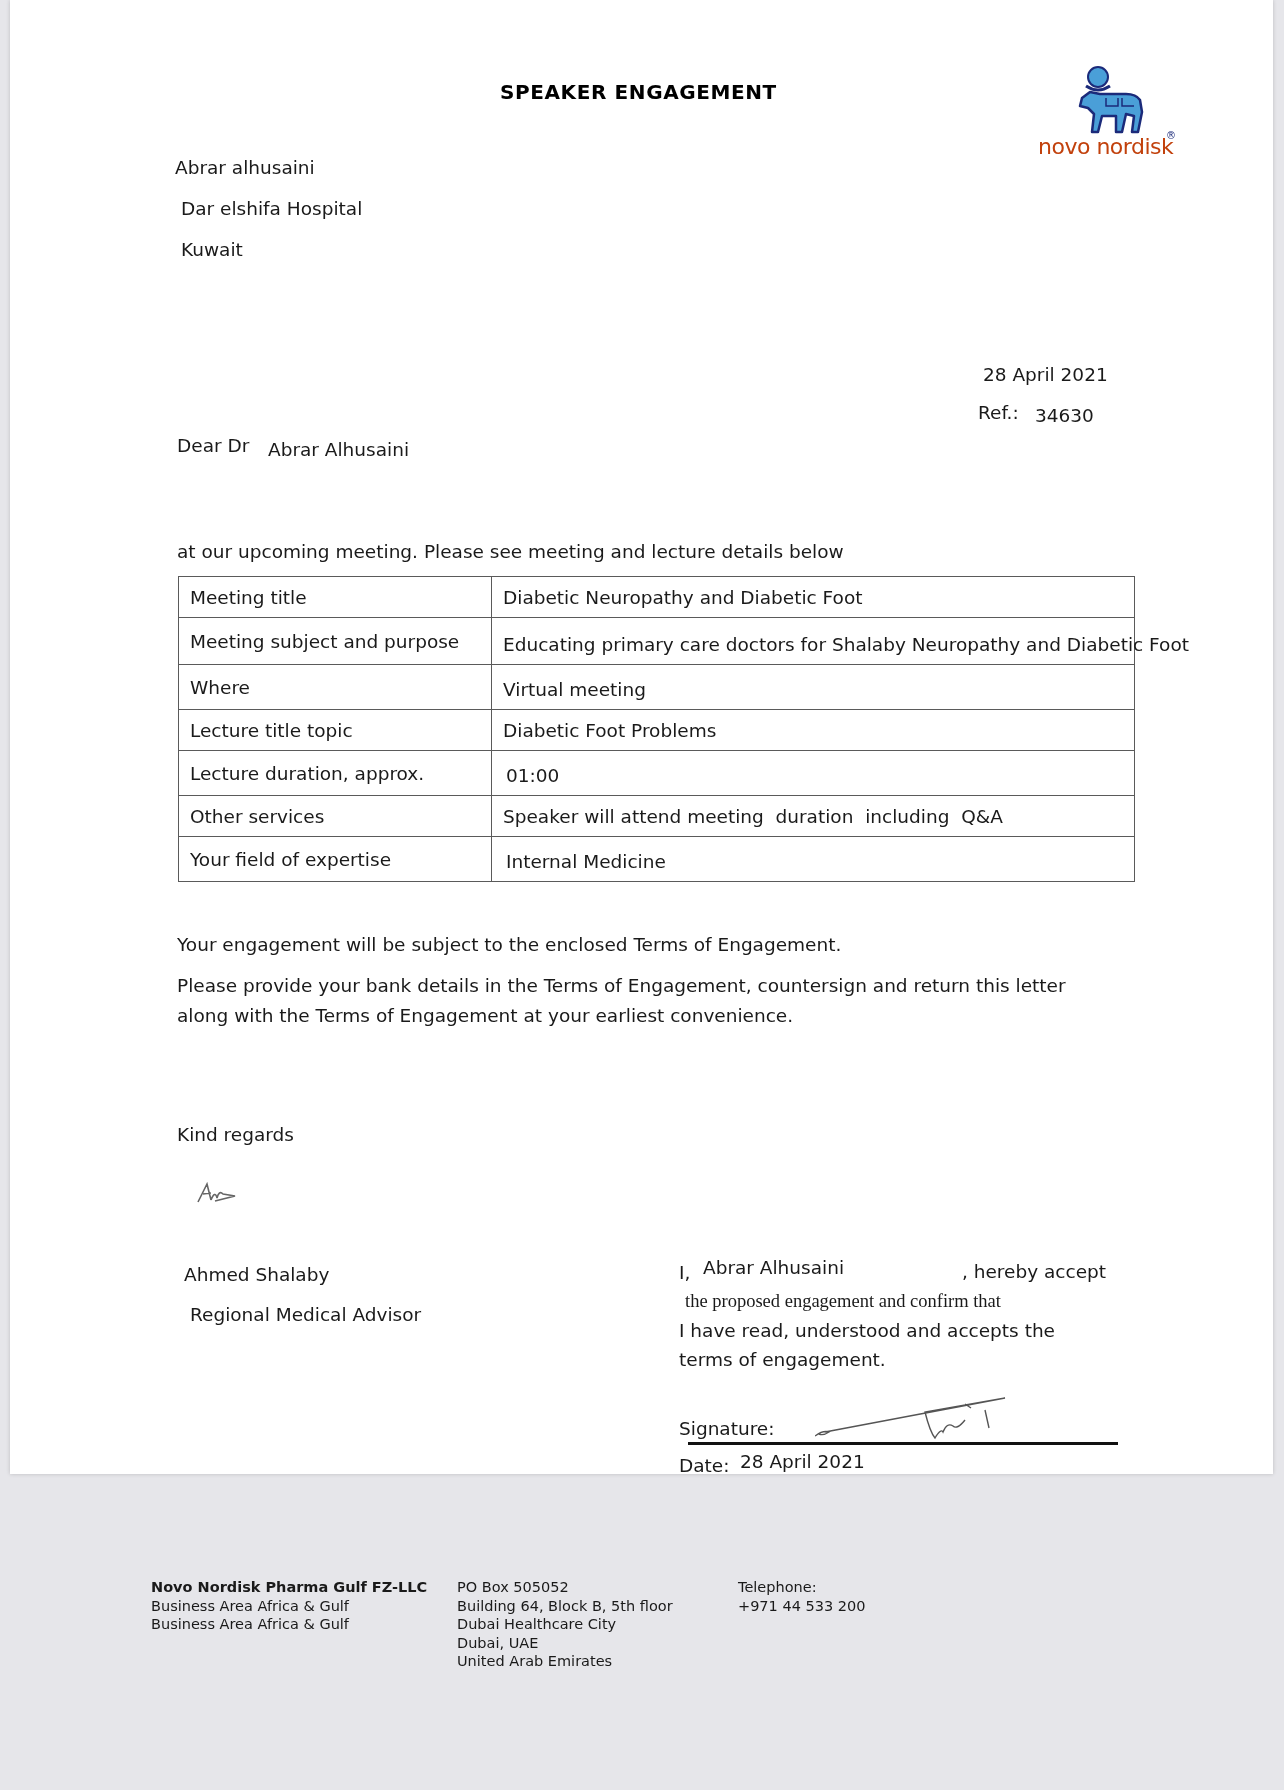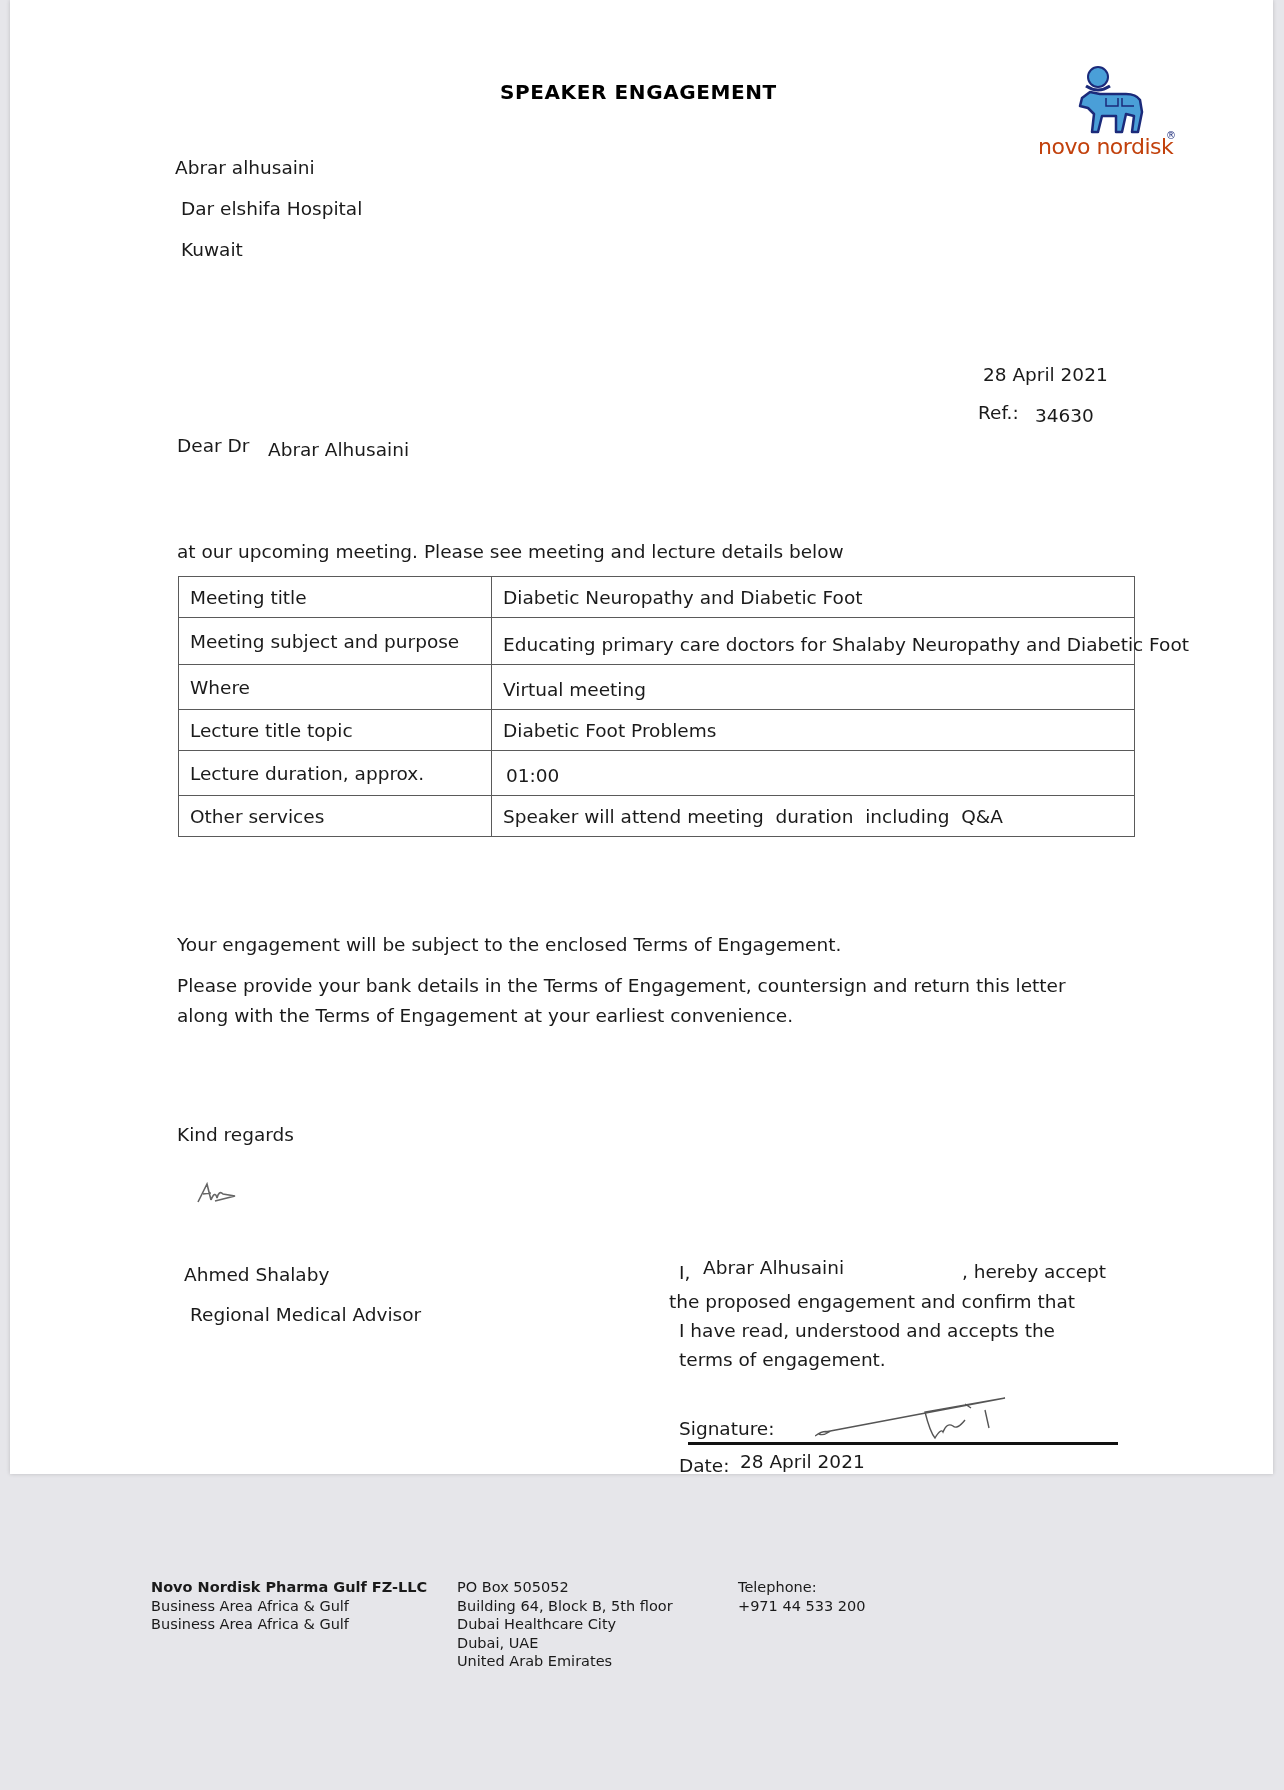--- a/index.html
+++ b/index.html
@@ -71,38 +71,42 @@
       <td>Diabetic Foot Problems</td>
     </tr>
     <tr>
       <td class="label">Lecture duration, approx.</td>
       <td style="padding-left:14px; padding-top:4px;">01:00</td>
     </tr>
     <tr>
       <td class="label">Other services</td>
       <td style="white-space:pre;">Speaker will attend meeting  duration  including  Q&amp;A</td>
     </tr>
+    <tr>
+      <td class="label">Your field of expertise</td>
+      <td style="padding-left:14px; padding-top:4px;">Internal Medicine</td>
+    </tr>
   </tbody>
     </table>
 
   <div class="abs t18" style="left:167px; top:934px;">Your engagement will be subject to the enclosed Terms of Engagement.</div>
   <div class="abs t18" style="left:167px; top:975px;">Please provide your bank details in the Terms of Engagement, countersign and return this letter</div>
   <div class="abs t18" style="left:167px; top:1005px;">along with the Terms of Engagement at your earliest convenience.</div>
 
   <div class="abs t18" style="left:167px; top:1124px;">Kind regards</div>
   <svg class="abs" style="left:185px; top:1180px;" width="50" height="30" viewBox="0 0 50 30">
     <path d="M3 22 L12 4 L16 20 M8 14 L16 13 M16 20 Q20 10 22 18 Q24 10 28 14 L40 16 L20 21" stroke="#666" stroke-width="1.6" fill="none"></path>
   </svg>
   <div class="abs t18" style="left:174px; top:1264px;">Ahmed Shalaby</div>
   <div class="abs t18" style="left:180px; top:1304px;">Regional Medical Advisor</div>
 
   <div class="abs t18" style="left:669px; top:1262px;">I,</div>
   <div class="abs t18" style="left:693px; top:1257px;">Abrar Alhusaini</div>
   <div class="abs t18" style="left:952px; top:1261px;">, hereby accept</div>
-  <div class="abs t18" style="left:659px; top:1291px;">the proposed engagement and confirm that</div>
+  <div class="abs t18" style="left:675px; top:1291px;font-family:Liberation Serif, serif;">the proposed engagement and confirm that</div>
   <div class="abs t18" style="left:669px; top:1320px;">I have read, understood and accepts the</div>
   <div class="abs t18" style="left:669px; top:1349px;">terms of engagement.</div>
 
   <div class="abs t18" style="left:669px; top:1418px;">Signature:</div>
   <svg class="abs" style="left:805px; top:1392px;" width="200" height="52" viewBox="0 0 200 52">
     <path d="M0 44 Q8 38 14 40 Q8 44 4 42 M10 40 L190 6 L110 20 Q115 40 120 46 Q126 36 128 40 Q132 30 138 34 Q142 38 150 28 M170 18 L174 36 M150 12 L156 16" stroke="#555" stroke-width="1.4" fill="none"></path>
   </svg>
   <div class="sig-line"></div>
   <div class="abs t18" style="left:669px; top:1455px;">Date:</div>
   <div class="abs t18" style="left:730px; top:1451px;">28 April 2021</div>

